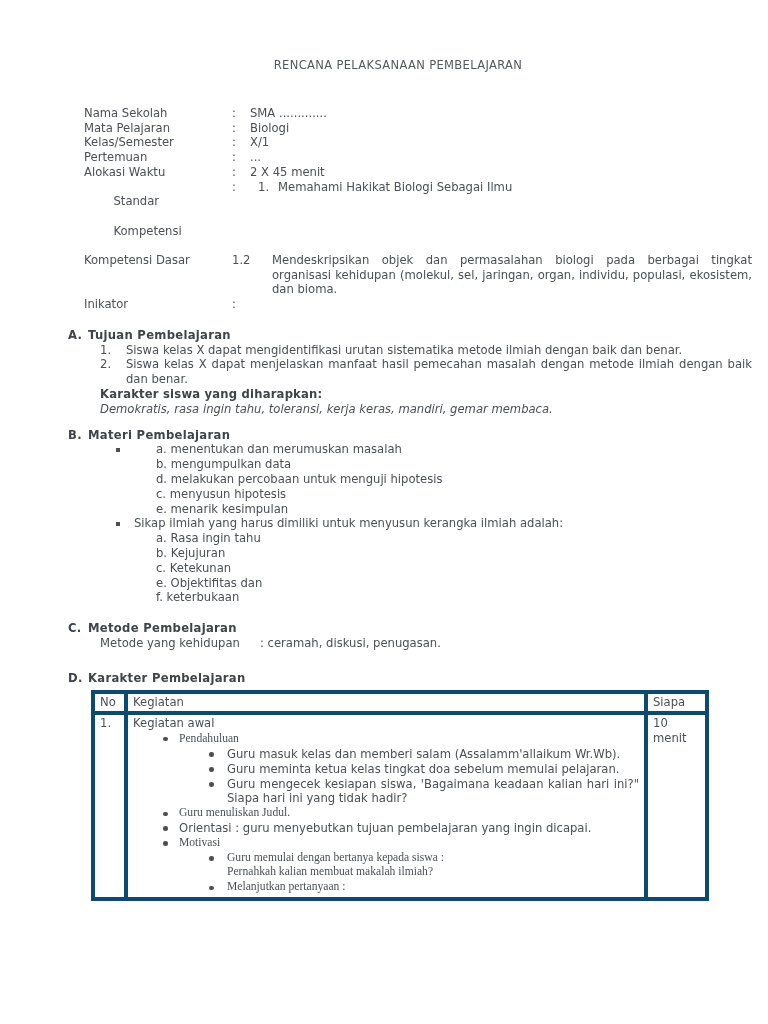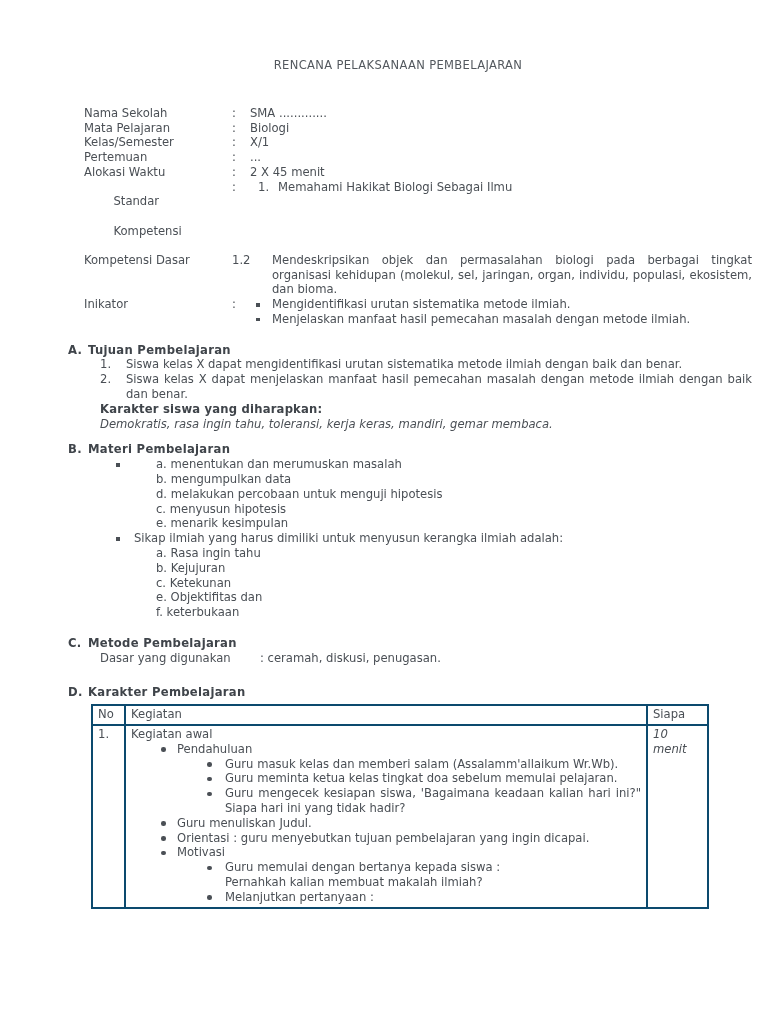--- a/index.html
+++ b/index.html
@@ -187,33 +187,32 @@
     width: 618px;
   }
   table.keg {
     border-collapse: collapse;
     width: 100%;
     font-size: 11.6px;
     line-height: 14.8px;
     table-layout: fixed;
   }
   table.keg th, table.keg td {
-    border: 2px solid #0c4a6e;
+    border: 4px solid #0c4a6e;
     vertical-align: top;
     padding: 1px 5px 2px 5px;
     font-weight: normal;
     text-align: left;
   }
   .col-no { width: 33px; }
   .col-waktu { width: 61px; }
   td.waktu {
     text-align: center;
     vertical-align: middle;
     padding-top: 30px;
-    font-style: italic;
   }
   td.no { text-align: left; padding-left: 6px; }
 
   ul.tbl-b1 {
     margin: 0;
     padding: 0;
     list-style: none;
     margin-left: 26px;
   }
   ul.tbl-b1 > li {
@@ -247,21 +246,21 @@
   ul.tbl-b2 > li:before {
     content: "";
     position: absolute;
     left: 2px;
     top: 5.5px;
     width: 4.5px;
     height: 4.5px;
     border-radius: 50%;
     background: #4a4f55;
   }
-  .nojust { text-align: center; text-align-last: left !important; }
+  .nojust { text-align: center; text-align-last: left !important; font-family: Liberation Serif, serif; }
   .spacer-sm { height: 11px; }
   .spacer-md { height: 16px; }
   .spacer-lg { height: 20px; }
 </style>
 </head>
 <body>
 
 <div class="page">
 
   <div class="doc-title">RENCANA PELAKSANAAN PEMBELAJARAN</div>
@@ -310,26 +309,20 @@
 
     <div class="meta-row">
       <div class="meta-label">Kompetensi Dasar</div>
       <div class="meta-num">1.2</div>
       <div class="meta-val justify kd-indent" style="padding-left:22px;">Mendeskripsikan   objek dan permasalahan biologi pada berbagai tingkat organisasi kehidupan (molekul, sel, jaringan, organ, individu, populasi, ekosistem, dan bioma.</div>
     </div>
 
     <div class="meta-row">
       <div class="meta-label">Inikator</div>
       <div class="meta-colon">:</div>
-      <div class="meta-val">
-        <ul class="bullet-list-sq">
-          <li><span>Mengidentifikasi urutan sistematika metode ilmiah.</span></li>
-          <li><span>Menjelaskan manfaat hasil pemecahan masalah dengan metode ilmiah.</span></li>
-        </ul>
-      </div>
     </div>
   </div>
 
   <div class="spacer-md"></div>
 
   <div class="section">
     <div class="sec-head">
       <span class="sec-letter">A.</span>
       <span>Tujuan Pembelajaran</span>
     </div>
@@ -379,21 +372,21 @@
 
   <div class="spacer-md"></div>
 
   <div class="section">
     <div class="sec-head">
       <span class="sec-letter">C.</span>
       <span>Metode Pembelajaran</span>
     </div>
     <div class="sec-body">
       <div class="kv-line">
-        <span class="kv-k" style="width:160px;display:inline-block;">Dasar yang digunakan</span>
+        <span class="kv-k" style="width:160px;display:inline-block;">Metode yang kehidupan</span>
         <span>: ceramah, diskusi, penugasan.</span>
       </div>
     </div>
   </div>
 
   <div class="spacer-lg"></div>
 
   <div class="section">
     <div class="sec-head">
       <span class="sec-letter">D.</span>

